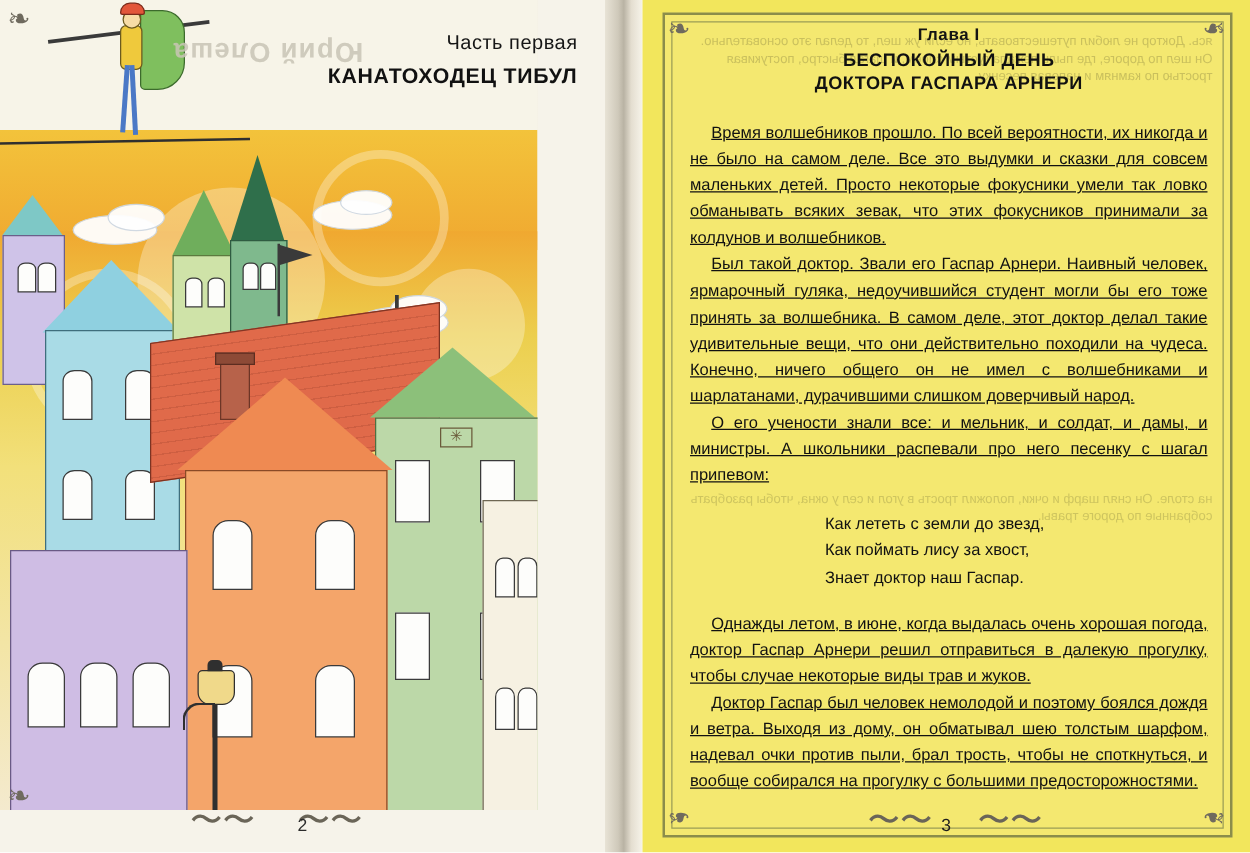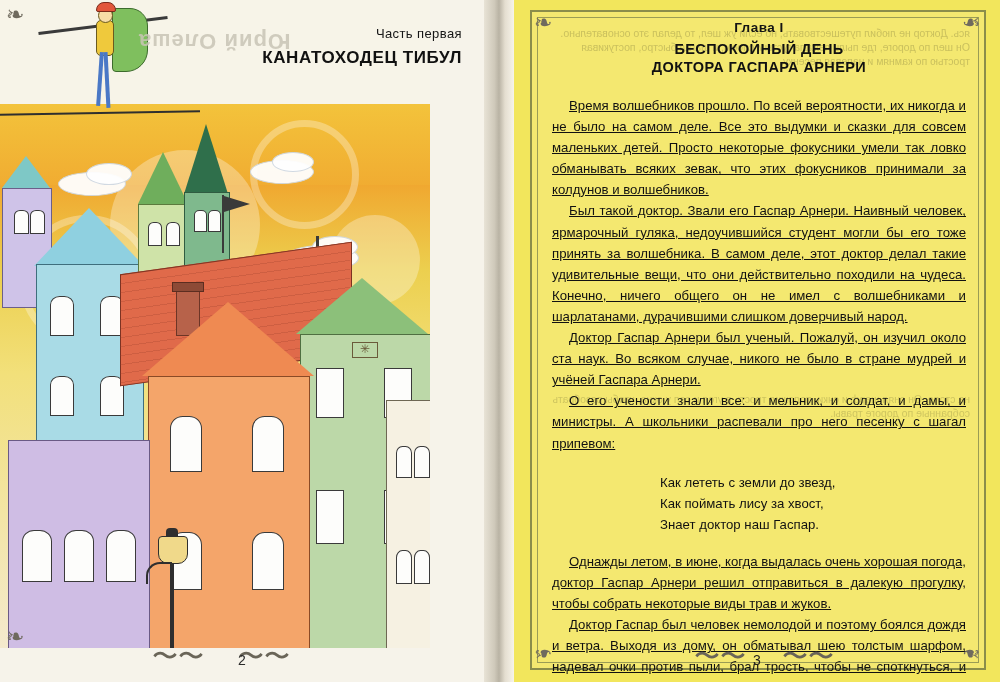--- a/index.html
+++ b/index.html
@@ -104,21 +104,21 @@
 
   
   .left-header {
     position: absolute;
     right: 22px;
     top: 26px;
     text-align: right;
     z-index: 40;
   }
   .left-header .part {
-    font-size: 13px;
+    font-size: 16px;
     color: #161616;
     letter-spacing: 0.4px;
   }
   .left-header .chapter-title {
     font-size: 17px;
     font-weight: bold;
     color: #111;
     letter-spacing: 0.6px;
     margin-top: 7px;
   }
@@ -433,32 +433,31 @@
     <div class="ghost-text2">на столе. Он снял шарф и очки, положил трость в угол и сел у окна, чтобы разобрать собранные по дороге травы.</div>
 
     <div class="content">
       <div class="ch-label">Глава I</div>
       <div class="ch-t1">БЕСПОКОЙНЫЙ ДЕНЬ</div>
       <div class="ch-t2">ДОКТОРА ГАСПАРА АРНЕРИ</div>
 
       <div class="body-text">
         <p>Время волшебников прошло. По всей вероятности, их никогда и не было на самом деле. Все это выдумки и сказки для совсем маленьких детей. Просто некоторые фокусники умели так ловко обманывать всяких зевак, что этих фокусников принимали за колдунов и волшебников.</p>
         <p>Был такой доктор. Звали его Гаспар Арнери. Наивный человек, ярмарочный гуляка, недоучившийся студент могли бы его тоже принять за волшебника. В самом деле, этот доктор делал такие удивительные вещи, что они действительно походили на чудеса. Конечно, ничего общего он не имел с волшебниками и шарлатанами, дурачившими слишком доверчивый народ.</p>
-        <p>Доктор Гаспар Арнери был ученый. Пожалуй, он изучил около ста наук. Во всяком случае, никого не было в стране мудрей и учёней Гаспара Арнери.</p>
         <p>О его учености знали все: и мельник, и солдат, и дамы, и министры. А школьники распевали про него песенку с шагал припевом:</p>
       </div>
 
       <div class="verse">
         <div>Как лететь с земли до звезд,</div>
         <div>Как поймать лису за хвост,</div>
         <div>Знает доктор наш Гаспар.</div>
       </div>
 
       <div class="body-text" style="margin-top:0;">
-        <p>Однажды летом, в июне, когда выдалась очень хорошая погода, доктор Гаспар Арнери решил отправиться в далекую прогулку, чтобы собрать некоторые виды трав и жуков.</p>
+        <p>Однажды летом, в июне, когда выдалась очень хорошая погода, доктор Гаспар Арнери решил отправиться в далекую прогулку, чтобы случае некоторые виды трав и жуков.</p>
         <p>Доктор Гаспар был человек немолодой и поэтому боялся дождя и ветра. Выходя из дому, он обматывал шею толстым шарфом, надевал очки против пыли, брал трость, чтобы не споткнуться, и вообще собирался на прогулку с большими предосторожностями.</p>
       </div>
     </div>
 
     <div class="num-orn" style="left:180px;bottom:8px;z-index:6;">〜〜</div>
     <div class="num-orn" style="left:268px;bottom:8px;z-index:6;">〜〜</div>
     <div class="right-num">3</div>
   </div>
 
 </div>

